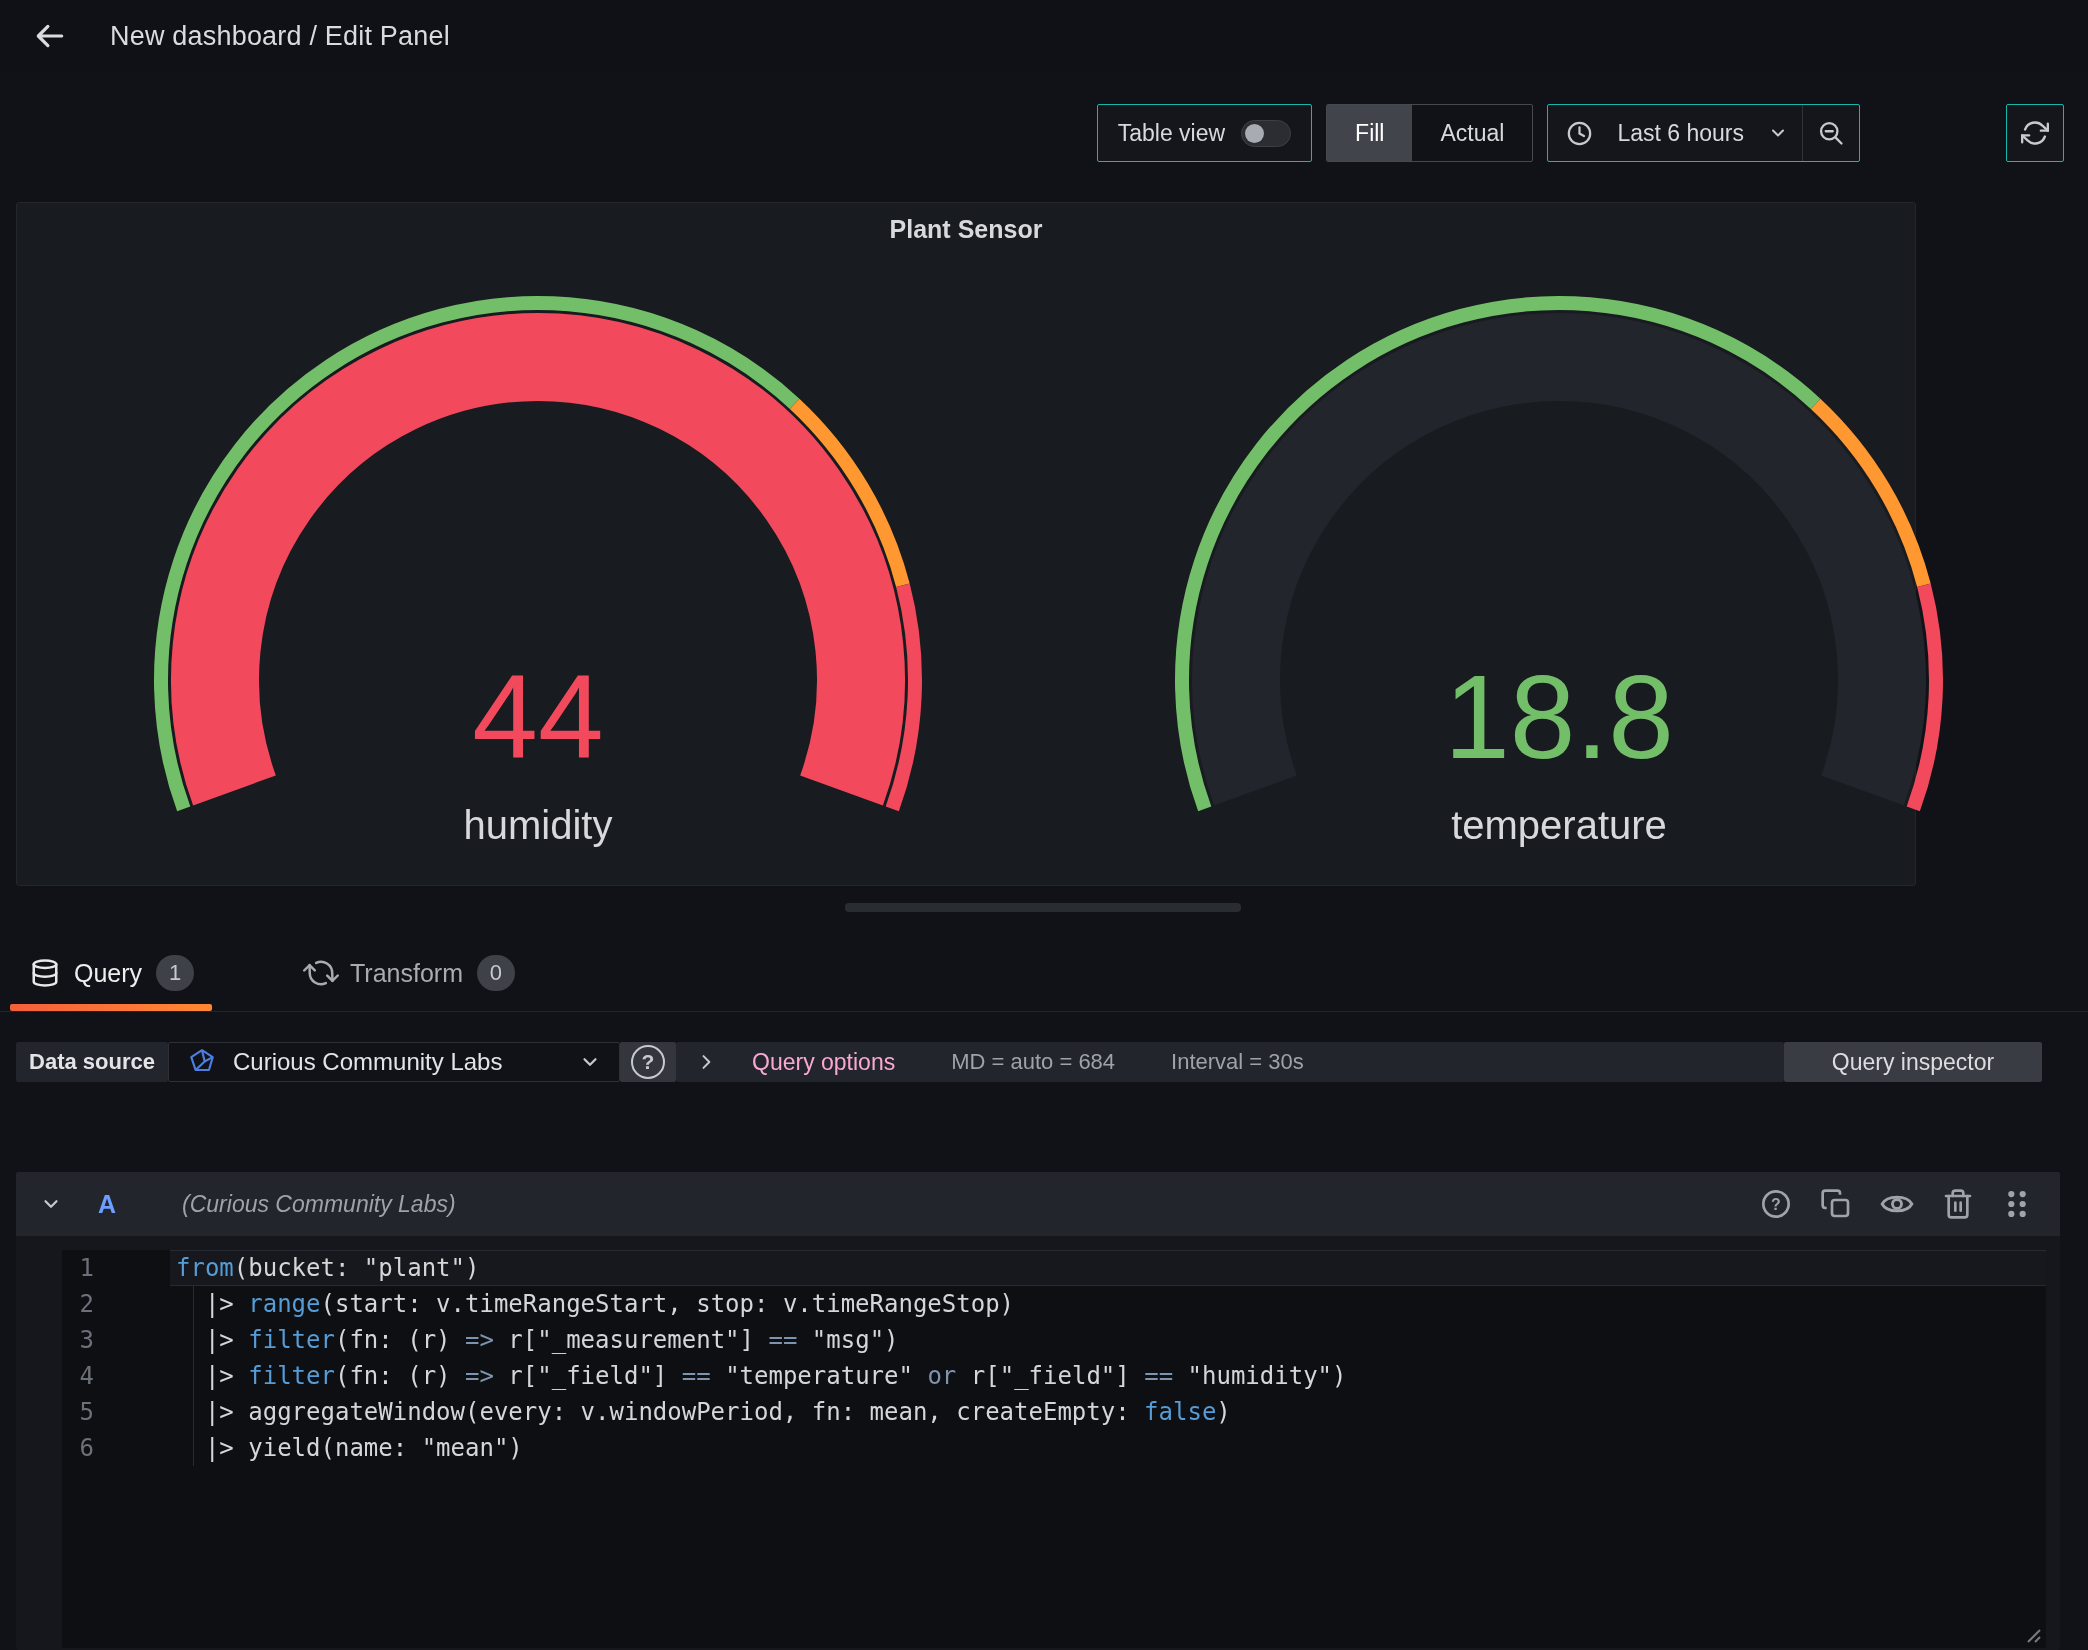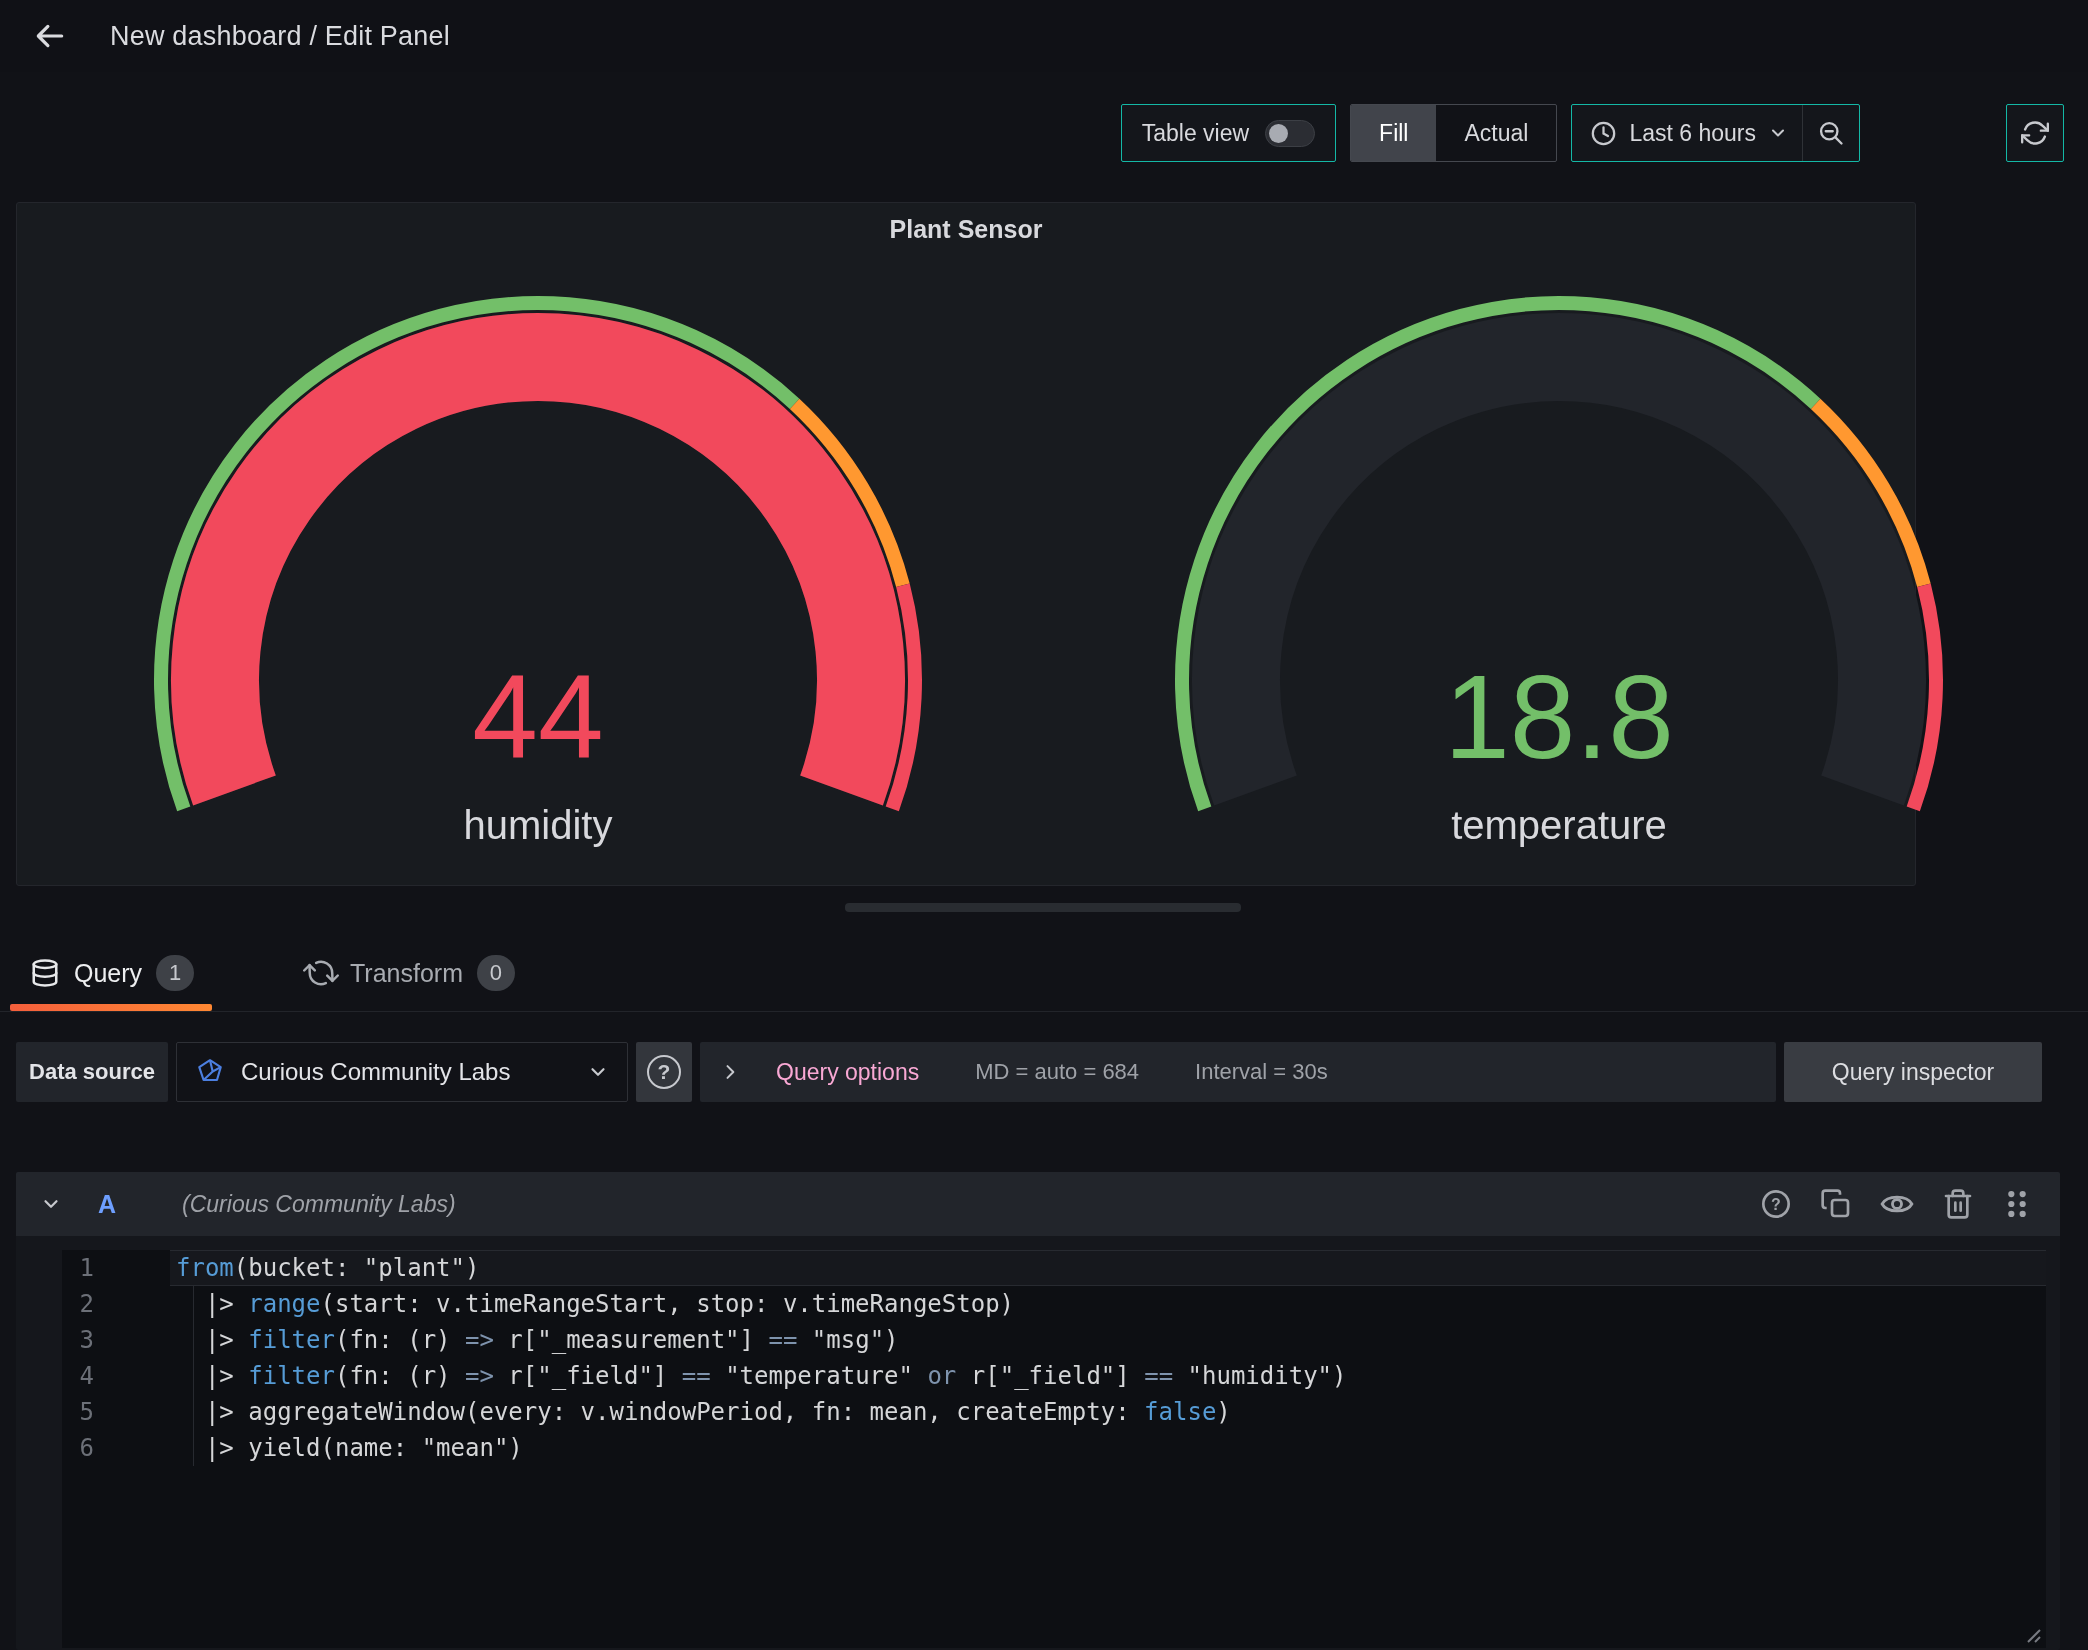--- a/index.html
+++ b/index.html
@@ -17,21 +17,21 @@
   .toolbar { position:absolute; top:104px; right:24px; height:58px; display:flex; align-items:stretch; gap:14px; }
   .tb-btn { display:flex; align-items:center; background:#14161B; border:1px solid #14b8a6; border-radius:2px;
             font-size:23px; color:#D8D9DD; }
   .tableview { padding:0 20px; gap:16px; }
   .toggle { position:relative; width:50px; height:27px; border-radius:14px; background:#2B2D33; border:1px solid #3C3F45; cursor:pointer; }
   .toggle .knob { position:absolute; left:3px; top:3px; width:19px; height:19px; border-radius:50%; background:#A8ABB2; }
   .segmented { display:flex; background:#111217; border:1px solid #45484F; border-radius:2px; overflow:hidden; }
   .seg { display:flex; align-items:center; padding:0 28px; font-size:23px; cursor:pointer; }
   .seg.active { background:#41444B; color:#FFFFFF; font-weight:500; }
   .timegroup { display:flex; align-items:center; }
-  .timegroup .tg-main { display:flex; align-items:center; gap:12px; padding:0 14px 0 18px; cursor:pointer; }
+  .timegroup .tg-main { display:flex; align-items:center; gap:24px; padding:0 14px 0 18px; cursor:pointer; }
   .tg-divider { width:1px; height:100%; background:#2F3237; }
   .tg-zoom { display:flex; align-items:center; justify-content:center; width:56px; height:100%; cursor:pointer; }
   .refresh-btn { width:58px; justify-content:center; margin-left:132px; cursor:pointer; }
 
   
   .panel { position:absolute; left:16px; top:202px; width:1900px; height:684px; background:#181B1F;
            border:1px solid #24262C; border-radius:3px; }
   .panel-title { position:absolute; left:0; right:0; top:12px; text-align:center; font-size:25px; font-weight:600; color:#D8D9DD; }
   .gauge-svg { position:absolute; left:0; top:0; }
   .gauge-value { position:absolute; width:700px; text-align:center; font-size:118px; font-weight:500; line-height:118px; }
@@ -46,21 +46,21 @@
   .tab .tab-label { font-size:25px; font-weight:500; }
   .tab-query .tab-label { color:#EDEEF0; }
   .tab-transform .tab-label { color:#A8ABB1; }
   .tab-badge { min-width:38px; height:36px; padding:0 10px; border-radius:18px; background:#3E4147;
                display:flex; align-items:center; justify-content:center; font-size:22px; color:#C7C9CE; }
   .tab-underline { position:absolute; left:0; right:0; bottom:-7px; height:7px; border-radius:2px;
                    background:linear-gradient(90deg,#F55F3C,#FF8833); }
   .tabs-divider { position:absolute; left:0; top:1011px; width:100%; height:1px; background:#22242A; }
 
   
-  .ds-row { position:absolute; left:16px; right:46px; top:1042px; height:60px; display:flex; gap:8px; }
+  .ds-row { position:absolute; left:16px; right:46px; top:1042px; height:40px; display:flex; }
   .ds-label { width:152px; background:#22252B; border-radius:2px; display:flex; align-items:center; justify-content:center;
               font-size:22px; font-weight:600; color:#E3E4E8; }
   .ds-picker { width:452px; background:#111217; border:1px solid #2E3036; border-radius:2px;
                display:flex; align-items:center; padding:0 18px; gap:16px; cursor:pointer; }
   .ds-picker .ds-name { flex:1; font-size:24px; color:#E3E4E8; }
   .icon-btn-help { width:56px; background:#33363C; border-radius:2px; display:flex; align-items:center; justify-content:center; cursor:pointer; }
   .q-circle { width:34px; height:34px; border:2px solid #C7C9CE; border-radius:50%; display:flex; align-items:center;
               justify-content:center; font-size:21px; font-weight:700; color:#C7C9CE; }
   .qo-strip { flex:1; background:#22252B; border-radius:2px; display:flex; align-items:center; padding:0 20px; gap:36px; }
   .qo-label { font-size:23px; font-weight:500; color:#f9a8d4; cursor:pointer; }

